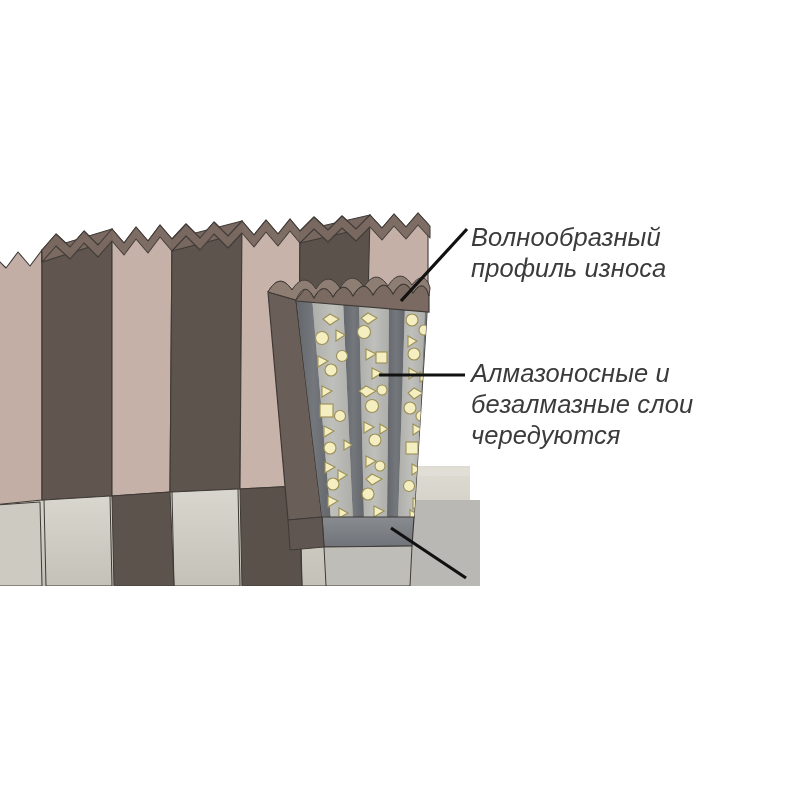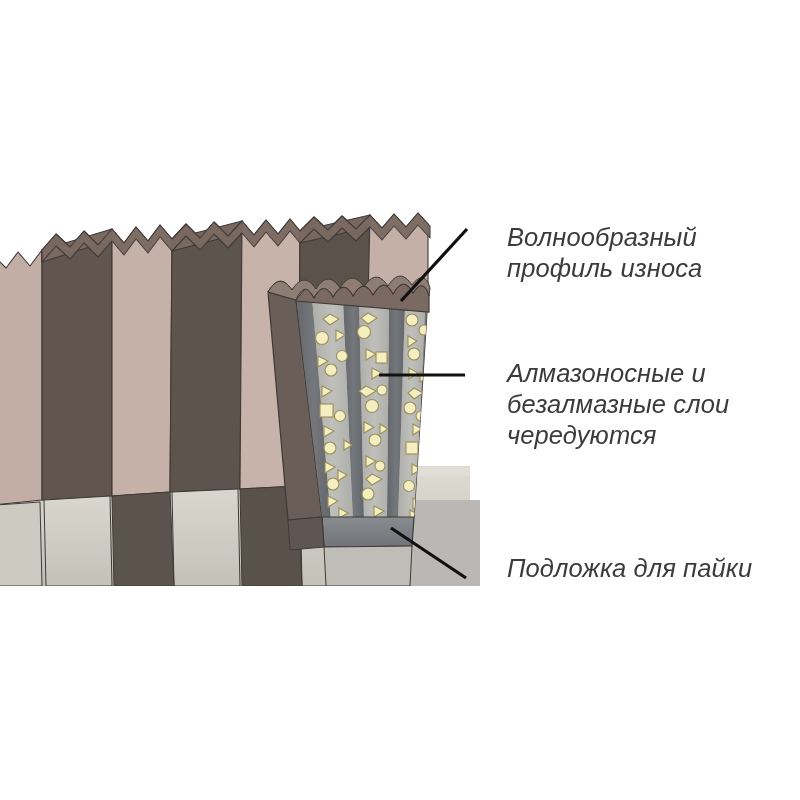--- a/index.html
+++ b/index.html
@@ -9,21 +9,20 @@
   #art{position:absolute;left:0;top:0;width:800px;height:800px;}
   .label{
     position:absolute;
     font-family:"Liberation Sans","DejaVu Sans",sans-serif;
     font-style:italic;
     font-size:25.5px;
     line-height:31px;
     color:#3b3b3b;
     white-space:pre;
     letter-spacing:.1px;
-    margin-left:36px;
   }
   #lbl-wave{left:471px;  top:222px;}
   #lbl-layers{left:471px;top:358px;font-style:italic;}
   #lbl-braze{left:471px; top:553px;}
 </style>
 </head>
 <body>
 
 <div id="stage">
 
@@ -219,15 +218,14 @@
     </g>
   </svg>
 
   <div class="label" id="lbl-wave">Волнообразный
 профиль износа</div>
 
   <div class="label" id="lbl-layers">Алмазоносные и
 безалмазные слои
 чередуются</div>
 
-  <div class="label" id="lbl-braze">Подложка для пайки</div>
 
 </div>
 
 </body></html>

